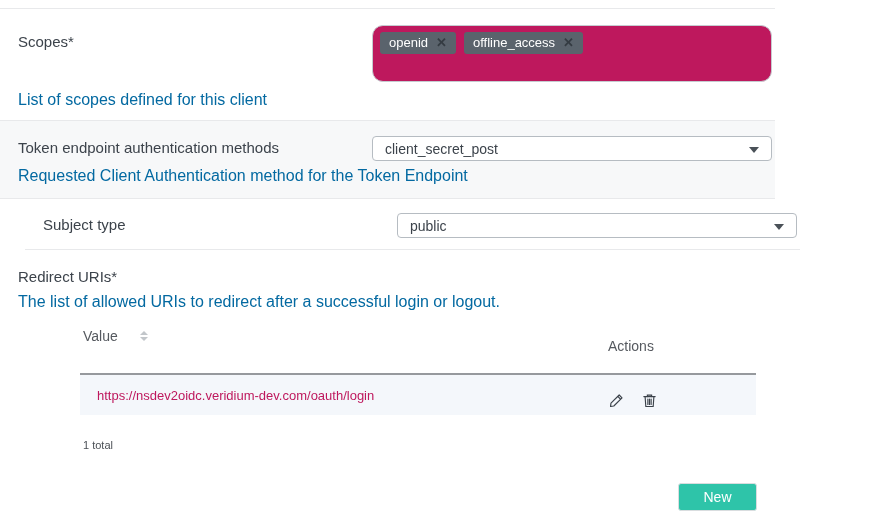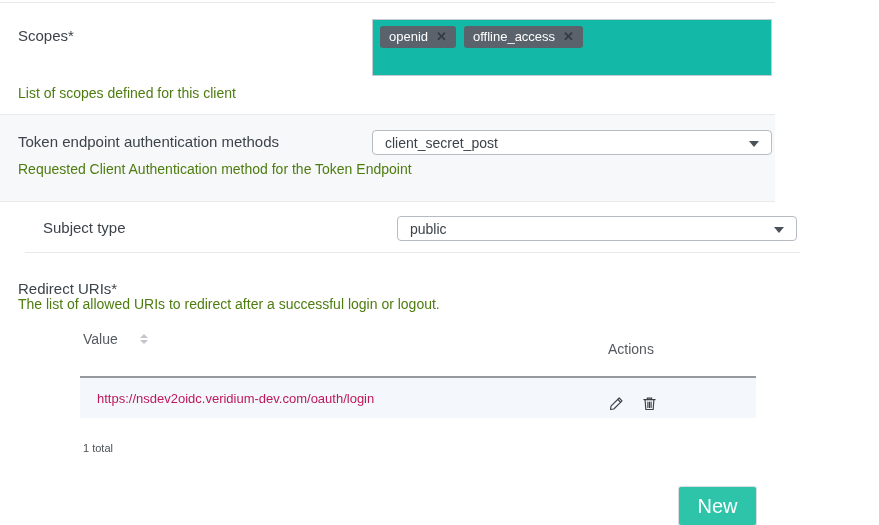--- a/index.html
+++ b/index.html
@@ -3,31 +3,31 @@
 <meta charset="utf-8">
 <style>
   * { margin: 0; padding: 0; box-sizing: border-box; }
   html, body { width: 879px; height: 525px; background: #ffffff; overflow: hidden; }
   body { font-family: "Liberation Sans", sans-serif; color: #3c434b; }
 
   .panel { position: relative; width: 879px; height: 525px; }
 
   
   .form-row { position: relative; width: 775px; }
-  .row-scopes { height: 112px; border-top: 1px solid #e8e9eb; margin-top: 2px; }
-  .row-token  { height: 88px; background: #f7f8f9; border-top: 1px solid #e8e9eb; border-bottom: 1px solid #e8e9eb; }
+  .row-scopes { height: 112px; border-top: 1px solid #e8e9eb; margin-top: 8px; }
+  .row-token  { height: 79px; background: #f7f8f9; border-top: 1px solid #e8e9eb; border-bottom: 1px solid #e8e9eb; }
   .row-subject { height: 51px; border-bottom: 1px solid #e8e9eb; margin-left: 25px; }
   .row-redirect { height: 282px; }
 
   .field-label { position: absolute; left: 18px; font-size: 15px; color: #3c434b; }
-  .help-text   { position: absolute; left: 18px; font-size: 14px; color: #4d7c0f; }
+  .help-text   { position: absolute; left: 18px; font-size: 16px; color: #0369a1; }
 
   
   .chips-box { position: absolute; left: 372px; top: 16px; width: 400px; height: 57px;
-               background: #14b8a6; border: 1px solid #c6cbd0; border-radius: 0;
+               background: #be185d; border: 1px solid #c6cbd0; border-radius: 11px;
                padding: 6px 7px; display: flex; align-items: flex-start; gap: 8px; }
   .chip { display: inline-flex; align-items: center; gap: 8px; background: #5a636c; color: #ffffff;
           font-size: 13px; padding: 4px 9px 5px 9px; border-radius: 3px; line-height: 1; }
   .chip-x { color: #343b42; font-weight: bold; font-size: 13px; cursor: pointer; }
 
   
   .select { position: absolute; left: 372px; width: 400px; height: 25px; background: #fff;
             border: 1px solid #b6bcc2; border-radius: 4px; display: flex; align-items: center;
             padding: 0 12px; font-size: 14px; color: #3c434b; }
   .select .caret { position: absolute; right: 12px; top: 10px; width: 0; height: 0;
@@ -43,22 +43,22 @@
   .sort-icon { display: inline-flex; flex-direction: column; gap: 2px; margin-left: 4px; }
   .sort-icon .up { width: 0; height: 0; border-left: 4px solid transparent; border-right: 4px solid transparent; border-bottom: 4px solid #c2c6ca; }
   .sort-icon .down { width: 0; height: 0; border-left: 4px solid transparent; border-right: 4px solid transparent; border-top: 4px solid #c2c6ca; }
   .uri-row { display: flex; align-items: center; height: 40px; background: #f4f7fb; }
   .uri-row .col-value { padding-left: 17px; font-size: 13px; color: #be185d; }
   .uri-row .col-actions { display: flex; gap: 16px; align-items: center; }
   .icon-btn { width: 17px; height: 17px; color: #3a4149; cursor: pointer; background: none; border: none; padding: 0; }
   .icon-btn svg { width: 17px; height: 17px; display: block; }
 
   .total-text { position: absolute; left: 83px; top: 189px; font-size: 11px; color: #4b5056; }
-  .new-btn { position: absolute; left: 678px; top: 233px; width: 79px; height: 40px;
-             background: #2ec4a9; color: #ffffff; font-size: 20px; font-family: "Liberation Sans", sans-serif;
+  .new-btn { position: absolute; left: 678px; top: 233px; width: 79px; height: 28px;
+             background: #2ec4a9; color: #ffffff; font-size: 14px; font-family: "Liberation Sans", sans-serif;
              border: 1px solid #d9dddf; border-radius: 3px; cursor: pointer; }
 </style>
 </head>
 <body>
 
 <div class="panel">
 
   <div class="form-row row-scopes">
     <div class="field-label" style="top:24px">Scopes*</div>
     <div class="chips-box">
@@ -85,21 +85,21 @@
 
   <div class="form-row row-subject">
     <div class="field-label" style="top:17px">Subject type</div>
     <div class="select" style="top:14px">
       <span>public</span>
       <span class="caret"></span>
     </div>
   </div>
 
   <div class="form-row row-redirect">
-    <div class="field-label" style="top:27px">Redirect URIs*</div>
+    <div class="field-label" style="top:18px">Redirect URIs*</div>
     <div class="help-text" style="top:43px">The list of allowed URIs to redirect after a successful login or logout.</div>
 
     <div class="uri-table">
       <div class="uri-head">
         <div class="col-value">
           <span>Value</span>
           <span class="sort-icon">
               <span class="up"></span>
               <span class="down"></span>
             </span>

